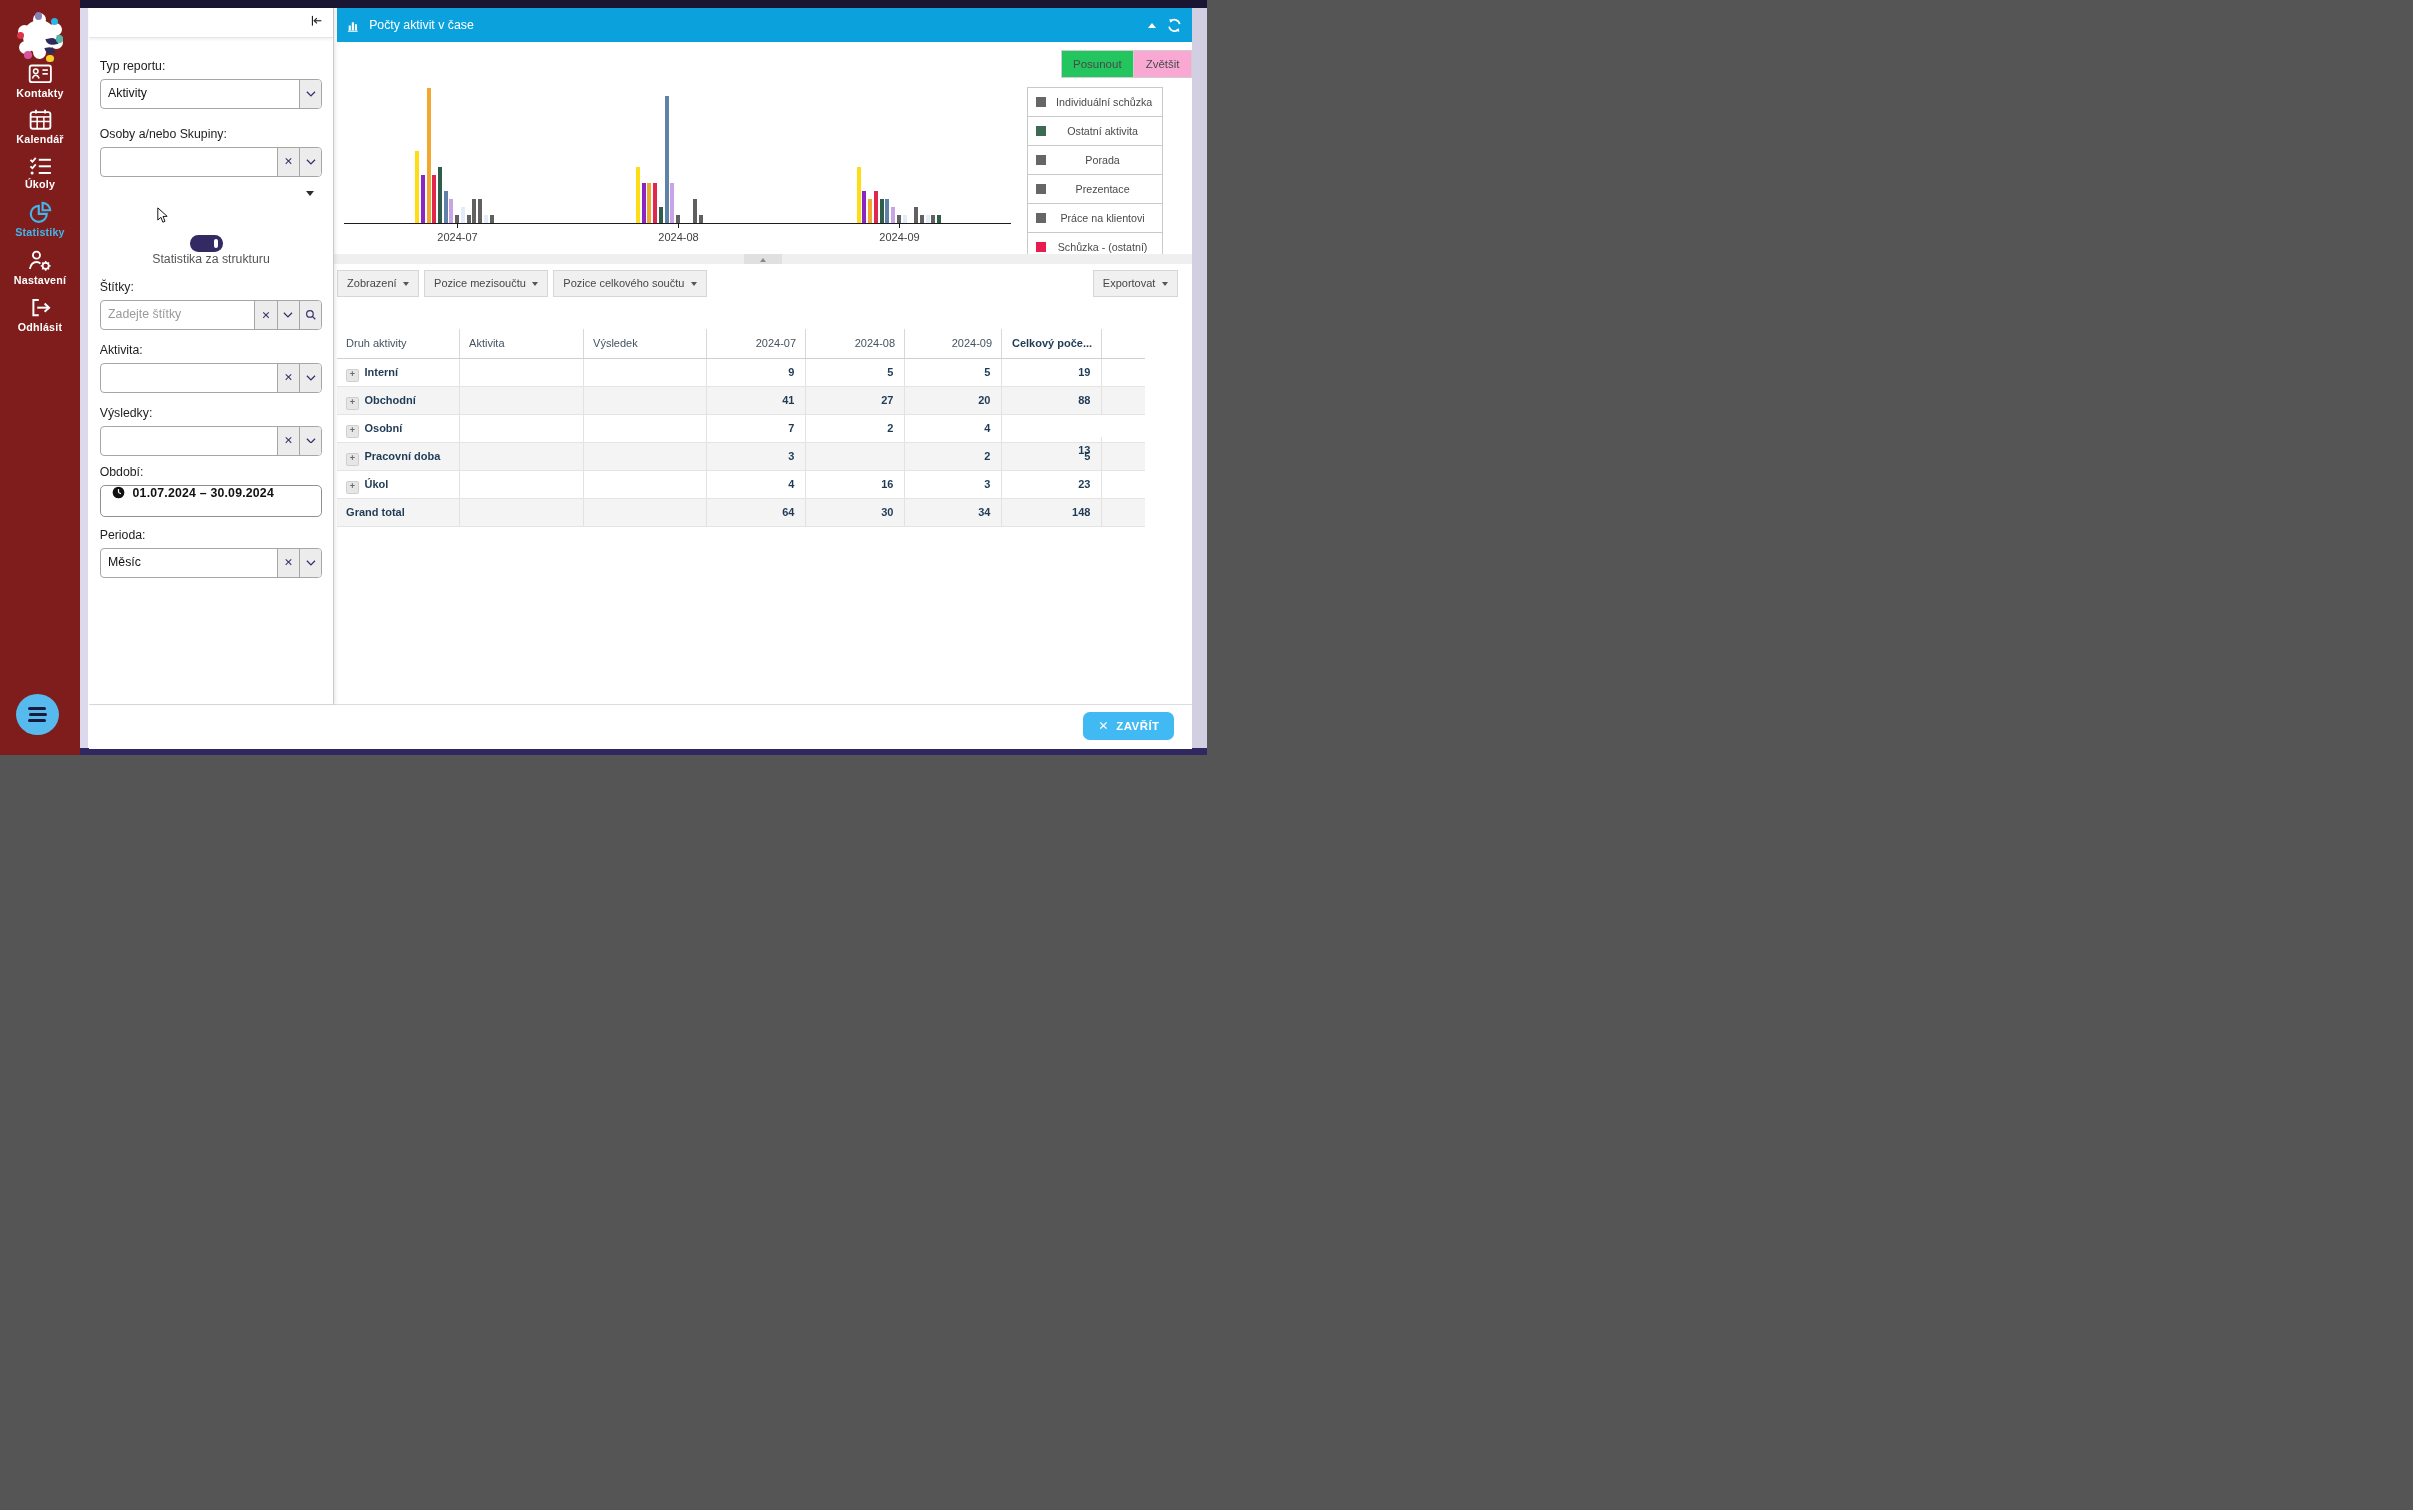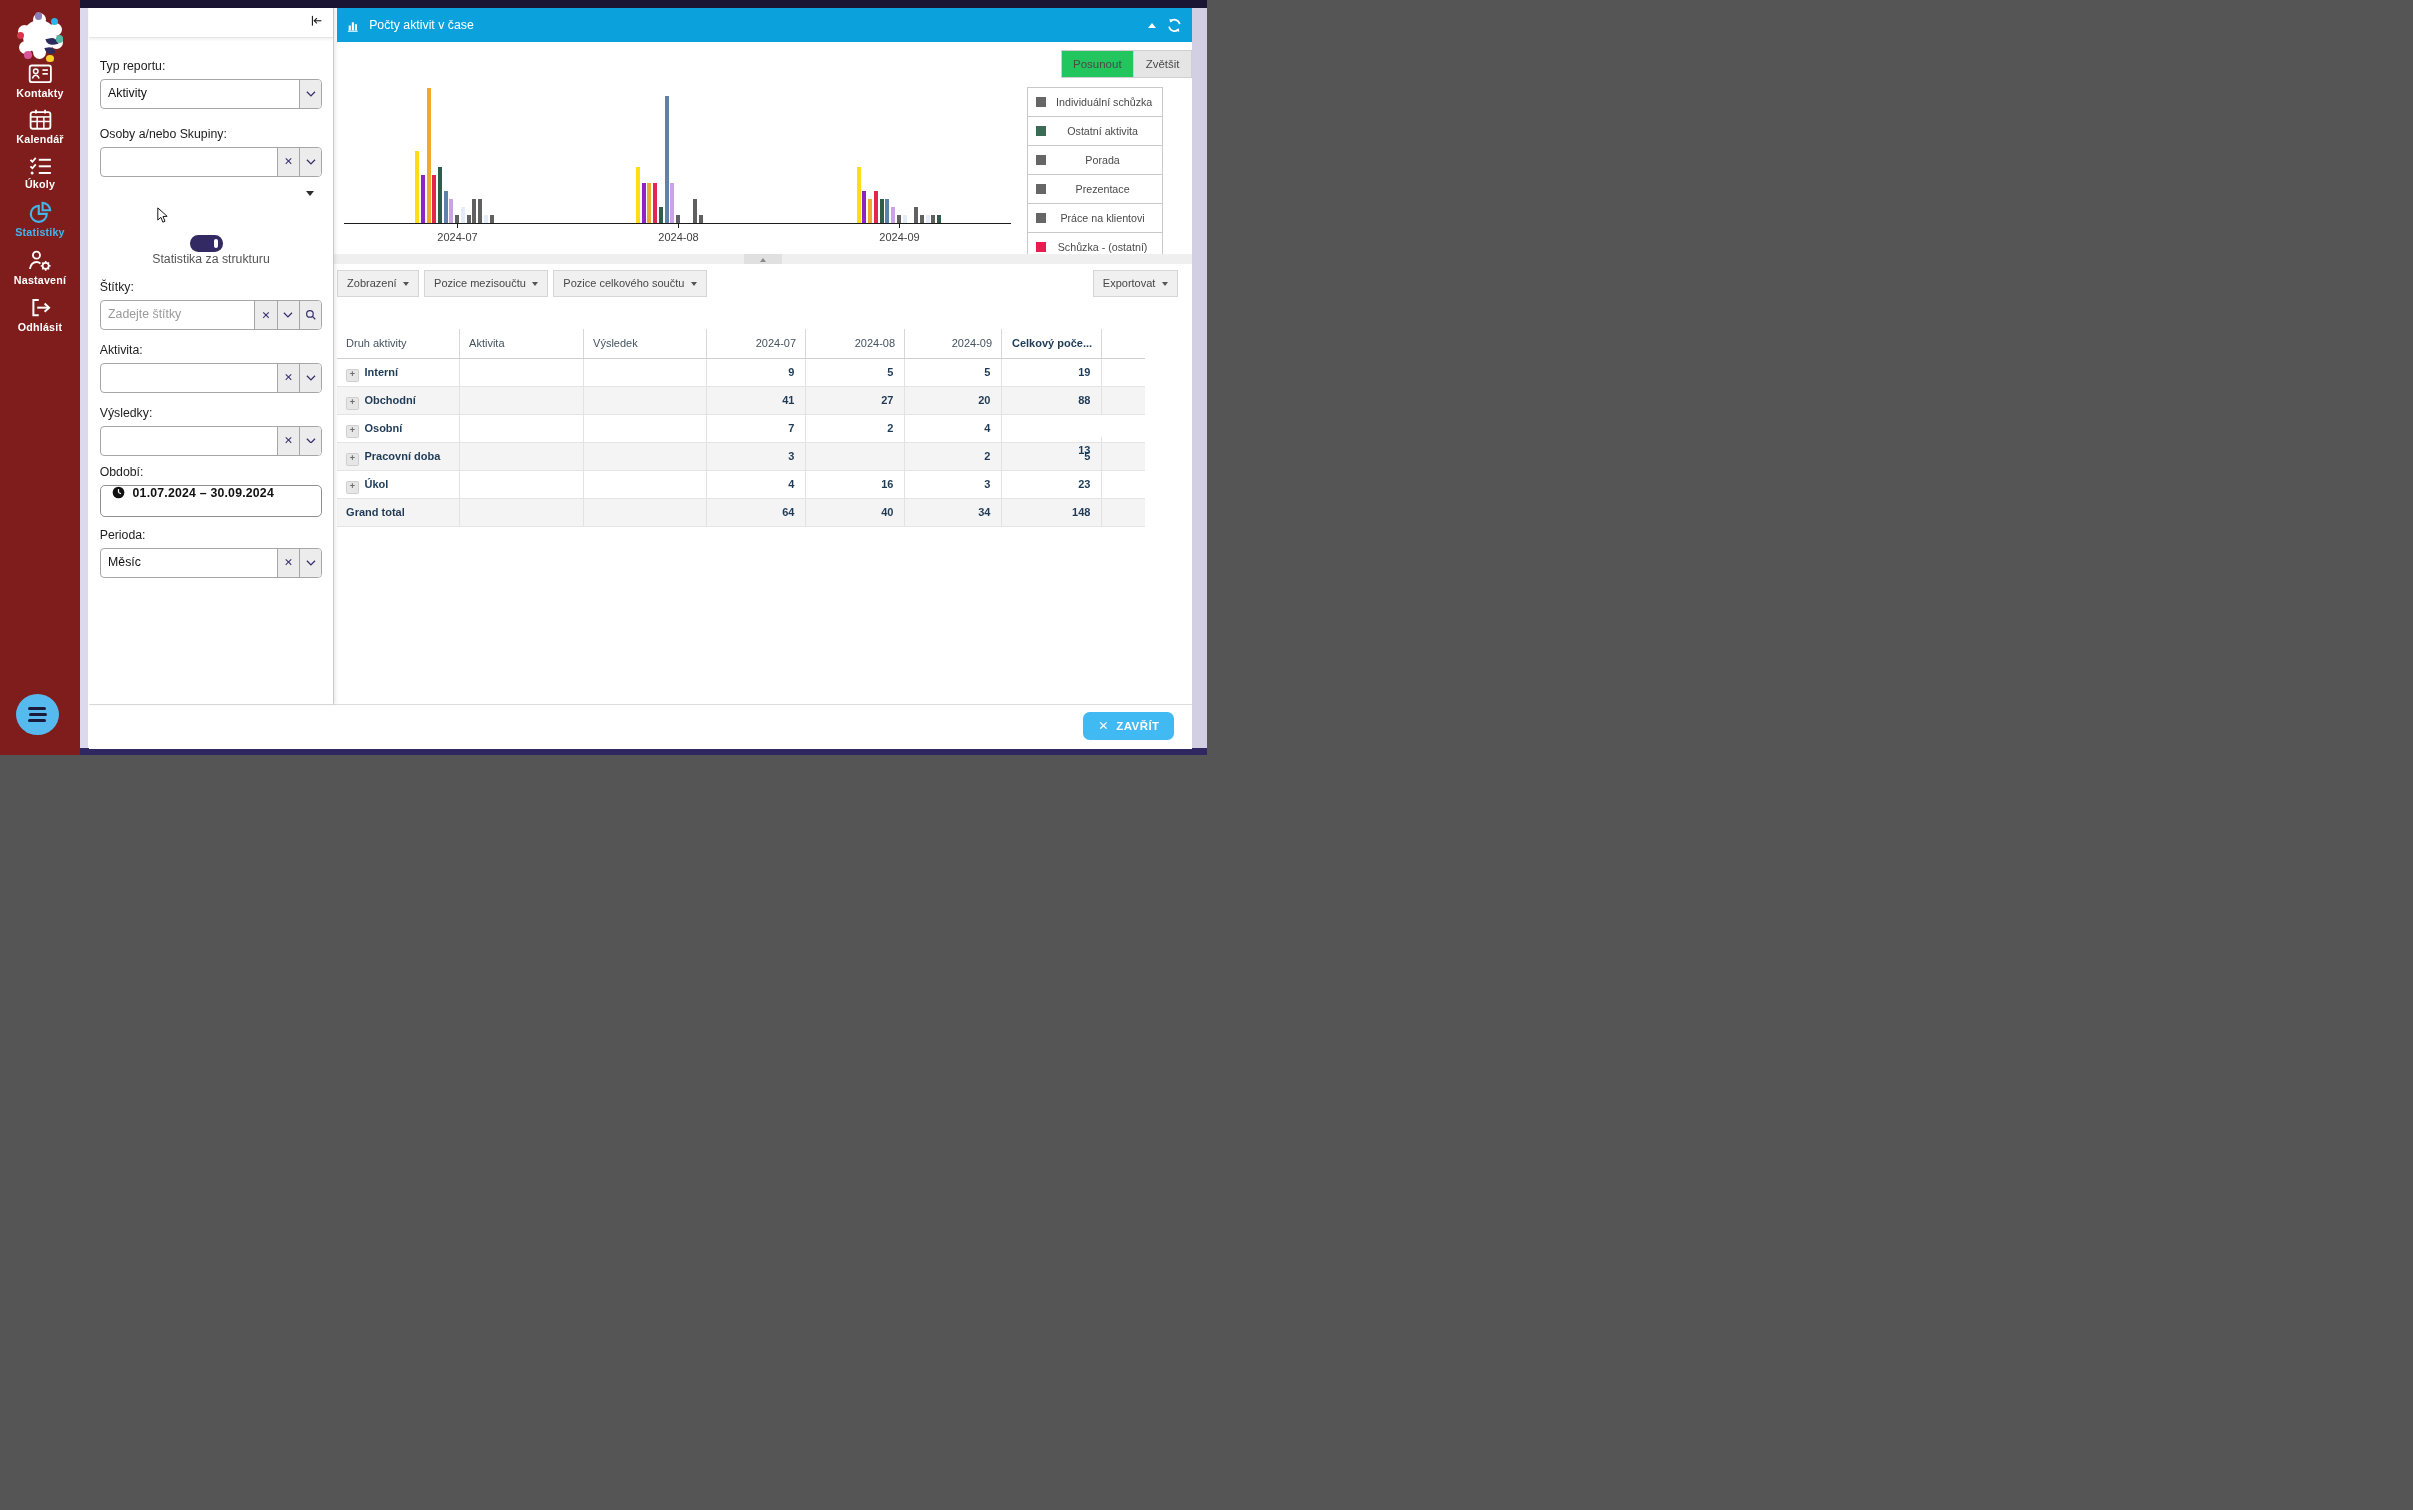--- a/index.html
+++ b/index.html
@@ -58,21 +58,21 @@
   .main{position:absolute;left:333px;top:8.2px;width:859px;height:696px;background:#fff;}
   .sec-head{height:34px;background:#0aa1dc;color:#fff;display:flex;align-items:center;padding:0 9.9px;}
   .sec-head .t{font-size:12.3px;margin-left:7.4px;}
   .head-icons{margin-left:auto;display:flex;align-items:center;gap:11.5px;}
   .tri-up-w{width:0;height:0;border:4.1px solid transparent;border-bottom:5.7px solid #fff;margin-top:-3.3px;cursor:pointer;}
   
   .chart-wrap{position:relative;height:212px;background:#fff;}
   .zoom-group{position:absolute;top:7.4px;right:0;display:flex;cursor:pointer;}
   .zg-btn{height:26px;line-height:26px;font-size:11.5px;color:#4a4a4a;padding:0 11.5px;border:0.8px solid #cfcfcf;}
   .zg-btn.first{background:#22c55e;border-right:none;}
-  .zg-btn.second{background:#e5e5e5;}
+  .zg-btn.second{background:#f9a8d4;}
   .plot{position:absolute;left:7.4px;top:0;width:667px;height:212px;}
   .axis{position:absolute;left:0;top:181px;width:100%;height:0.8px;background:#1c1c1c;}
   .tick{position:absolute;top:181px;width:0.8px;height:4.9px;background:#1c1c1c;}
   .tick-label{position:absolute;top:189px;width:74px;margin-left:-37px;text-align:center;
       font-size:11px;color:#3f3f3f;}
   .bar{position:absolute;bottom:31px;width:3.3px;}
   .legend{position:absolute;left:690px;top:45px;width:136px;height:167px;overflow:hidden;
       border-top:0.8px solid #c9c9c9;}
   .lg-row{display:flex;align-items:center;height:28px;border:0.8px solid #c9c9c9;border-top:none;
       background:#fff;cursor:pointer;}
@@ -529,21 +529,21 @@
             <span class="td num" style="width: 99px;">4</span>
             <span class="td num" style="width: 99px;">16</span>
             <span class="td num" style="width: 97px;">3</span>
             <span class="td num" style="width: 100px;">23</span>
           </div>
           <div class="trow alt">
             <span class="td" style="width: 123px;">Grand total</span>
             <span class="td" style="width: 124px;"></span>
             <span class="td" style="width: 123px;"></span>
             <span class="td num" style="width: 99px;">64</span>
-            <span class="td num" style="width: 99px;">40</span>
+            <span class="td num" style="width: 99px;">30</span>
             <span class="td num" style="width: 97px;">34</span>
             <span class="td num" style="width: 100px;">148</span>
           </div>
         </div>
     </div>
   </div>
 
   <div class="footer">
     <div class="close-btn">
       <span class="close-x">✕</span>

